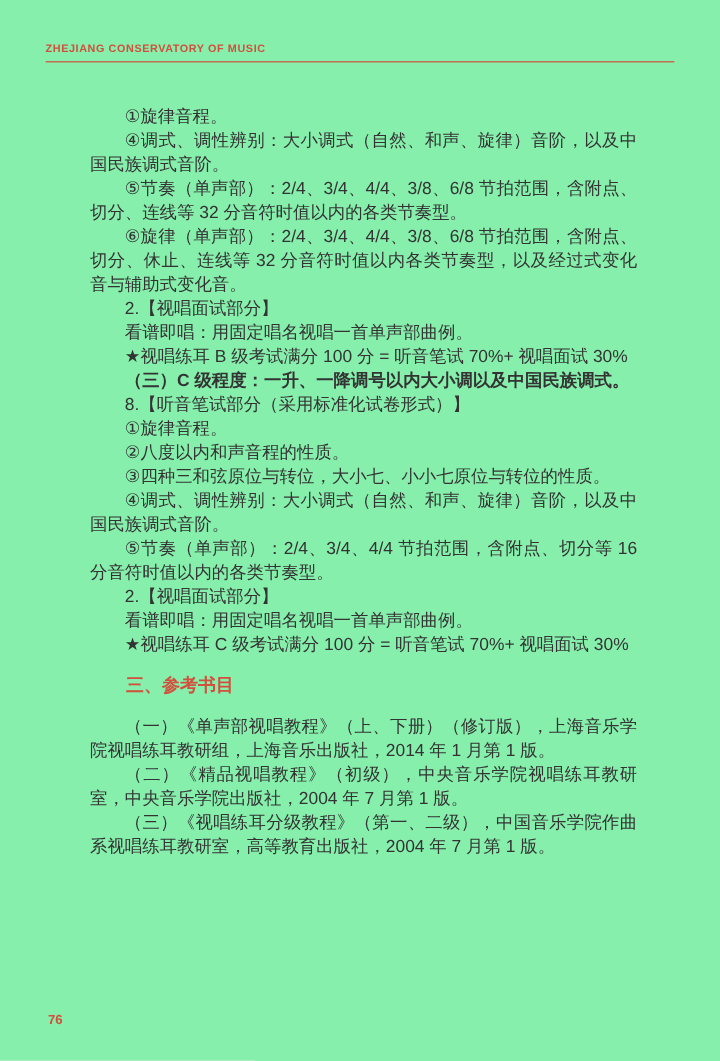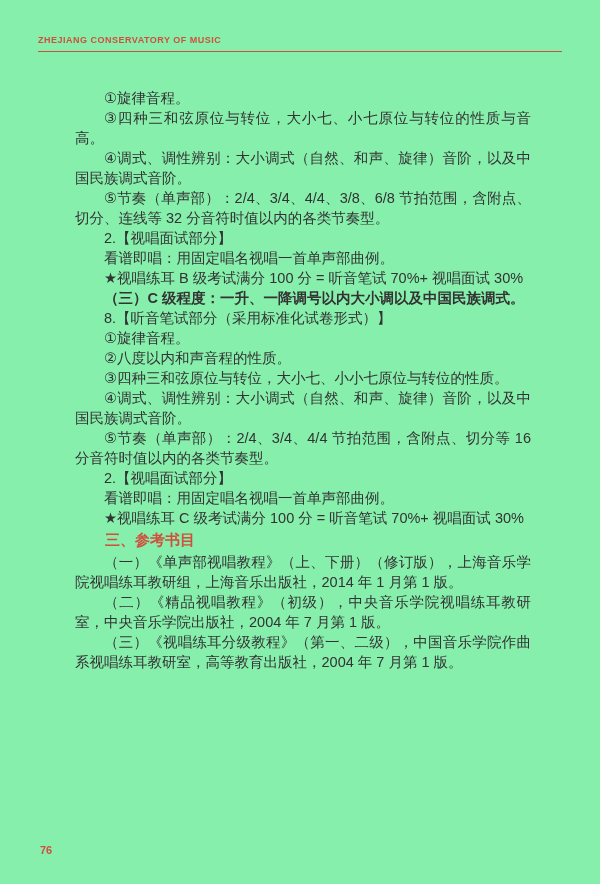--- a/index.html
+++ b/index.html
@@ -42,21 +42,21 @@
     text-align: justify;
   }
   .content p {
     margin: 0;
     text-indent: 2em;
   }
   .content p.bold { font-weight: bold; }
   .content p.refs-heading {
     font-weight: bold;
     font-size: 15px;
-    margin: 2px 0;
+    margin: 14px 0;
   }
   .page-number {
     position: absolute;
     left: 40px;
     top: 844px;
     font-size: 11px;
     font-weight: bold;
   }
 </style>
 </head>
@@ -64,23 +64,23 @@
 
 <div class="page">
 
   <div class="header">
     <div class="org-name" style="color: rgb(209, 79, 60);">ZHEJIANG CONSERVATORY OF MUSIC</div>
     <hr class="header-rule" style="border-color: rgb(209, 79, 60);">
   </div>
 
   <div class="content">
     <p>①旋律音程。</p>
-    <p>③四种三和弦原位与转位，大小七、小七原位与转位的性质与音高。</p>
     <p>④调式、调性辨别：大小调式（自然、和声、旋律）音阶，以及中国民族调式音阶。</p>
     <p>⑤节奏（单声部）：2/4、3/4、4/4、3/8、6/8 节拍范围，含附点、切分、连线等 32 分音符时值以内的各类节奏型。</p>
+    <p>⑥旋律（单声部）：2/4、3/4、4/4、3/8、6/8 节拍范围，含附点、切分、休止、连线等 32 分音符时值以内各类节奏型，以及经过式变化音与辅助式变化音。</p>
     <p>2.【视唱面试部分】</p>
     <p>看谱即唱：用固定唱名视唱一首单声部曲例。</p>
     <p>★视唱练耳 B 级考试满分 100 分 = 听音笔试 70%+ 视唱面试 30%</p>
     <p class="bold">（三）C 级程度：一升、一降调号以内大小调以及中国民族调式。</p>
     <p>8.【听音笔试部分（采用标准化试卷形式）】</p>
     <p>①旋律音程。</p>
     <p>②八度以内和声音程的性质。</p>
     <p>③四种三和弦原位与转位，大小七、小小七原位与转位的性质。</p>
     <p>④调式、调性辨别：大小调式（自然、和声、旋律）音阶，以及中国民族调式音阶。</p>
     <p>⑤节奏（单声部）：2/4、3/4、4/4 节拍范围，含附点、切分等 16 分音符时值以内的各类节奏型。</p>

